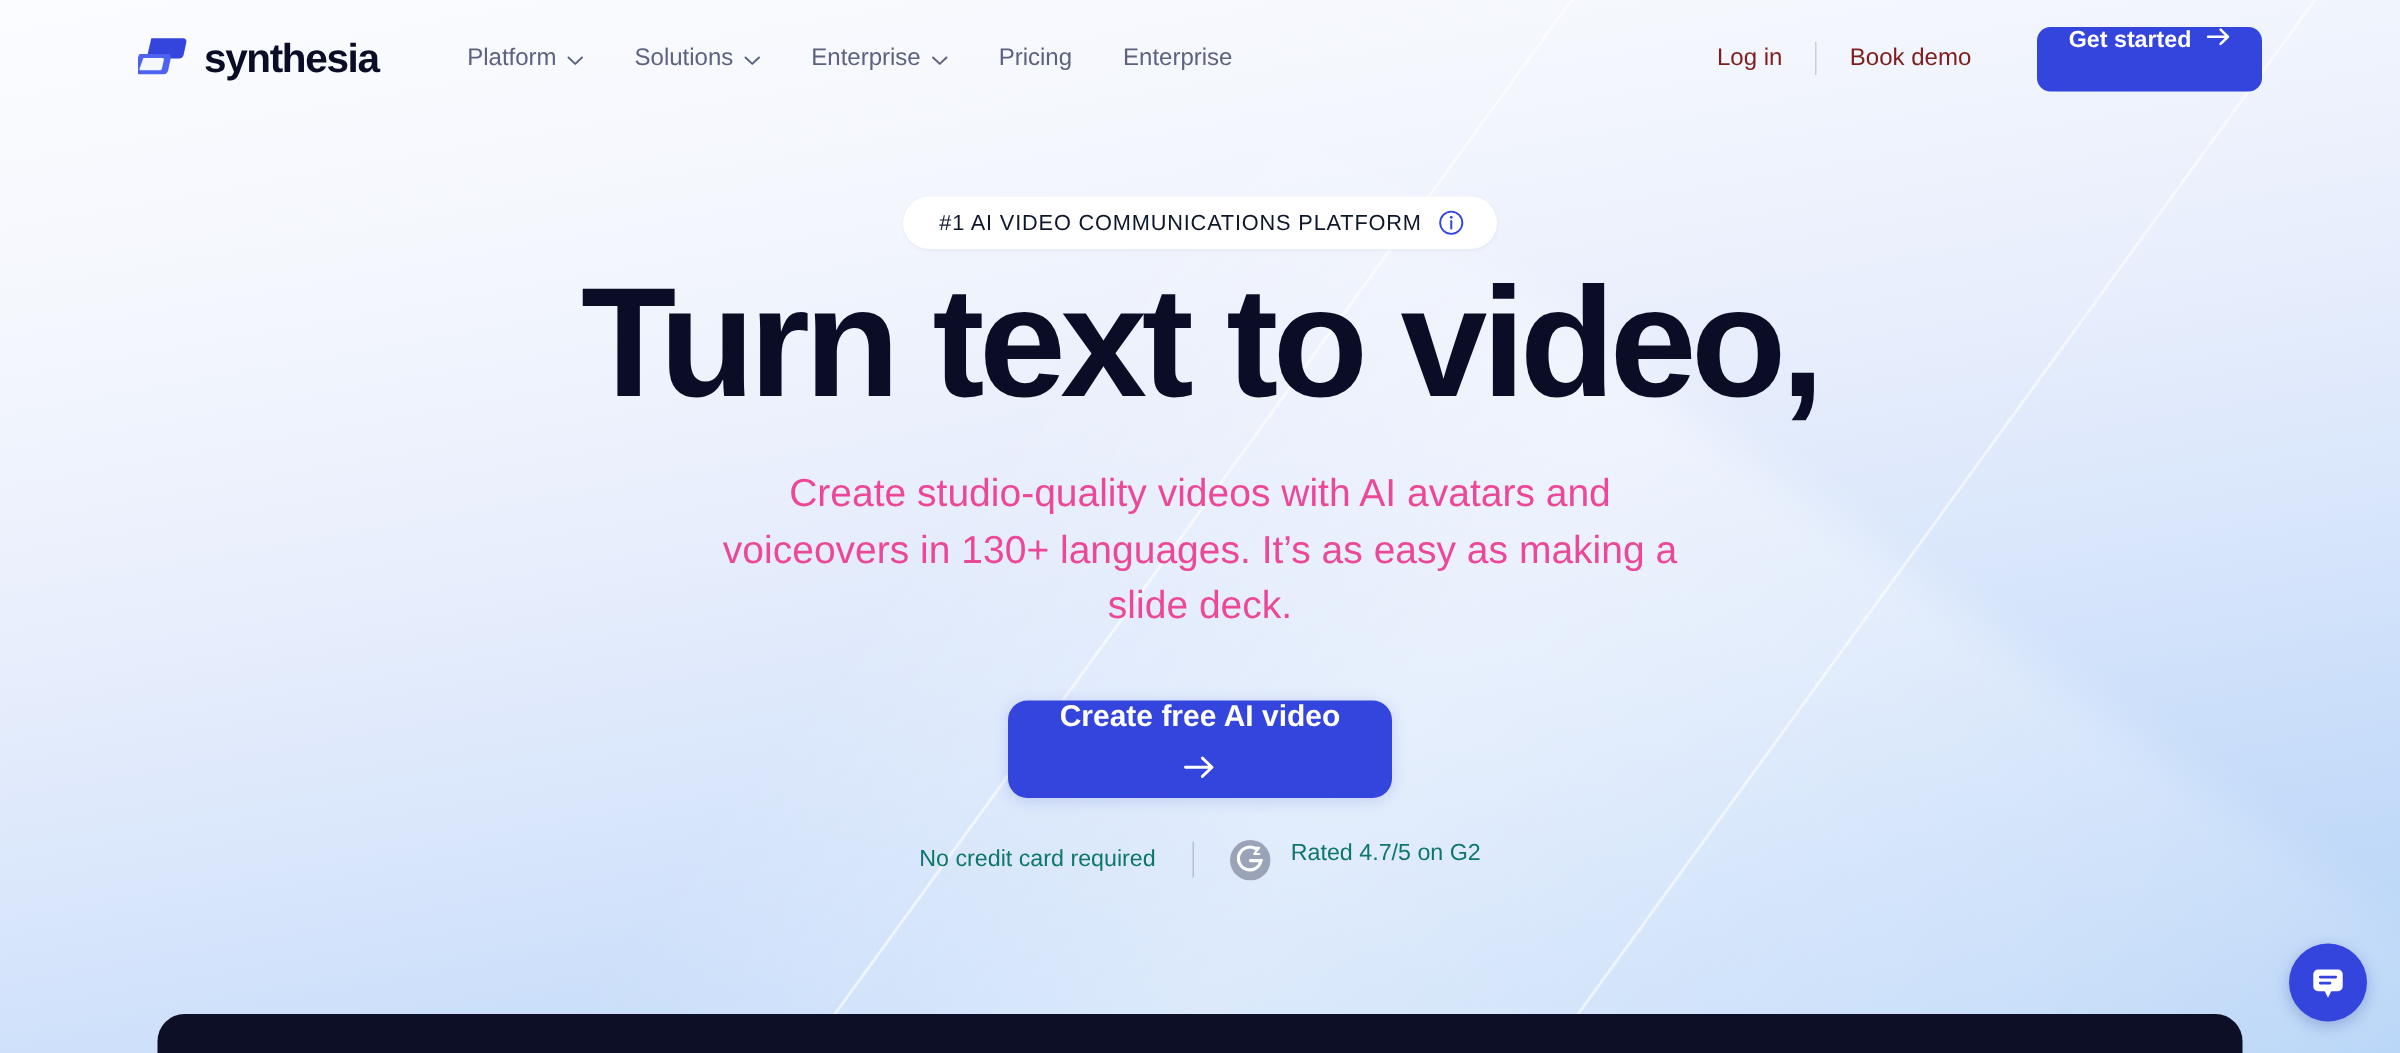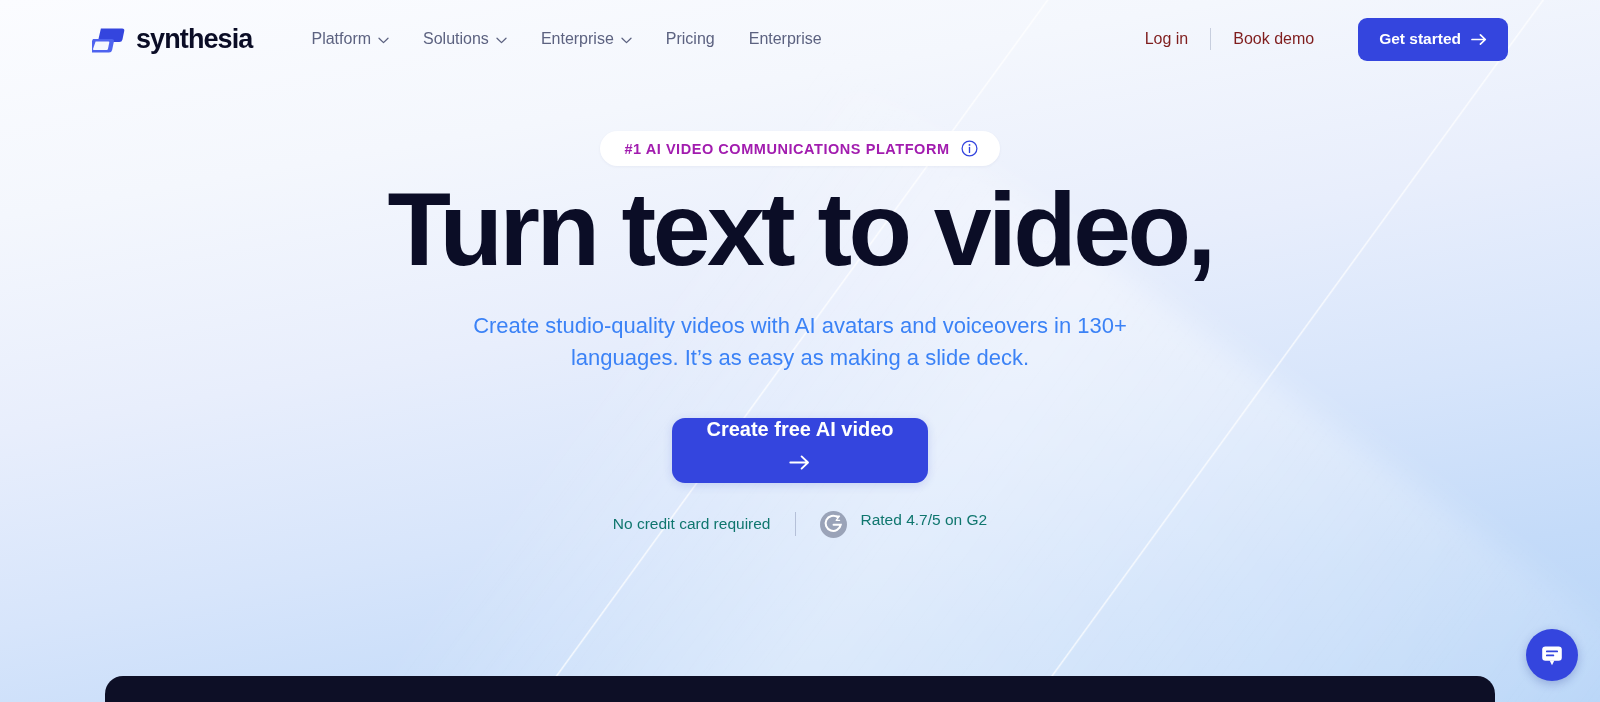--- a/index.html
+++ b/index.html
@@ -46,21 +46,21 @@
     filter:blur(14px);
   }
 
   
   .header {
     position:relative; z-index:5;
     height:78px;
     display:flex; align-items:center;
     padding:0 92px 0 92px;
   }
-  .logo-wrap { display:flex; align-items:flex-end; gap:10px; cursor:pointer; }
+  .logo-wrap { display:flex; align-items:flex-start; gap:10px; cursor:pointer; }
   .logo-mark { width:34px; height:28px; display:block; }
   .logo-text {
     font-size:27px; font-weight:700; letter-spacing:-.9px;
     color:#0b0d26;
   }
 
   .nav { display:flex; align-items:center; gap:0; margin-left:42px; }
   .nav-item {
     display:flex; align-items:center; gap:7px;
     font-size:16px; color:#5c6280;
@@ -72,63 +72,63 @@
   .link-btn {
     font-size:16px; color:#7f1d1d; padding:8px 22px; cursor:pointer; white-space:nowrap;
   }
   .vdivider { width:1px; height:22px; background:#c7cede; }
   .cta-top {
     margin-left:22px;
     background:#3445de;
     color:#fff; font-size:15.5px; font-weight:700;
     border:none; border-radius:9px;
     height:43px; padding:0 21px;
-    display:flex; align-items:center; gap:10px;
+    display:flex; gap:10px;
     cursor:pointer; white-space:nowrap;
   }
   .arr { width:16px; height:13px; display:block; }
 
   
   .hero {
     position:relative; z-index:4;
     text-align:center;
     padding-top:53px;
   }
   .badge {
     display:inline-flex; align-items:center; gap:11px;
     background:#ffffff;
     border-radius:999px;
     padding:9px 22px 9px 24px;
     box-shadow:0 1px 3px rgba(30,40,90,.05);
     cursor:pointer;
   }
   .badge-text {
-    font-size:14.5px; font-weight:700; letter-spacing:.55px;
-    color:#a21caf; white-space:nowrap;
+    font-size:14.5px; font-weight:400; letter-spacing:.55px;
+    color:#0f172a; white-space:nowrap;
   }
   .info-ic { width:17px; height:17px; display:block; flex:none; }
 
   .headline {
     margin-top:14px;
     font-size:104px; line-height:.96;
     font-weight:700; letter-spacing:-3.6px;
     color:#0b0d26;
   }
   .headline .l2 { display:block; }
   .grad {
     background:linear-gradient(100deg,#7b8ef5 0%,#6176f0 28%,#3f55e6 62%,#2f43d8 100%);
     -webkit-background-clip:text; background-clip:text;
     -webkit-text-fill-color:transparent; color:transparent;
   }
 
   .subtitle {
     margin:30px auto 0;
     max-width:660px;
-    font-size:22px; line-height:1.45;
-    color:#3b82f6;
+    font-size:26px; line-height:1.45;
+    color:#ec4899;
   }
 
   .cta-main {
     margin-top:44px;
     display:inline-flex; align-items:center; gap:13px;
     background:#3445de;
     color:#fff; font-size:20px; font-weight:700;
     border:none; border-radius:13px;
     height:65px; padding:0 34px;
     cursor:pointer;

